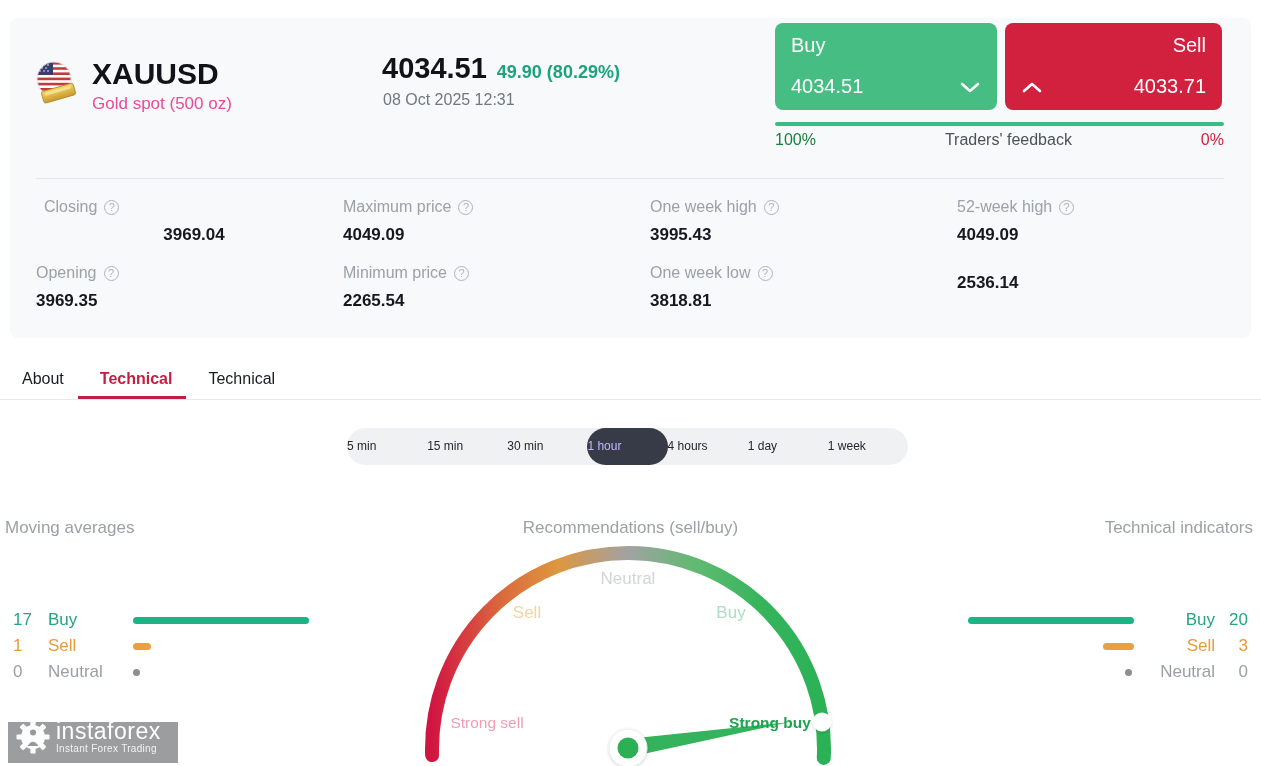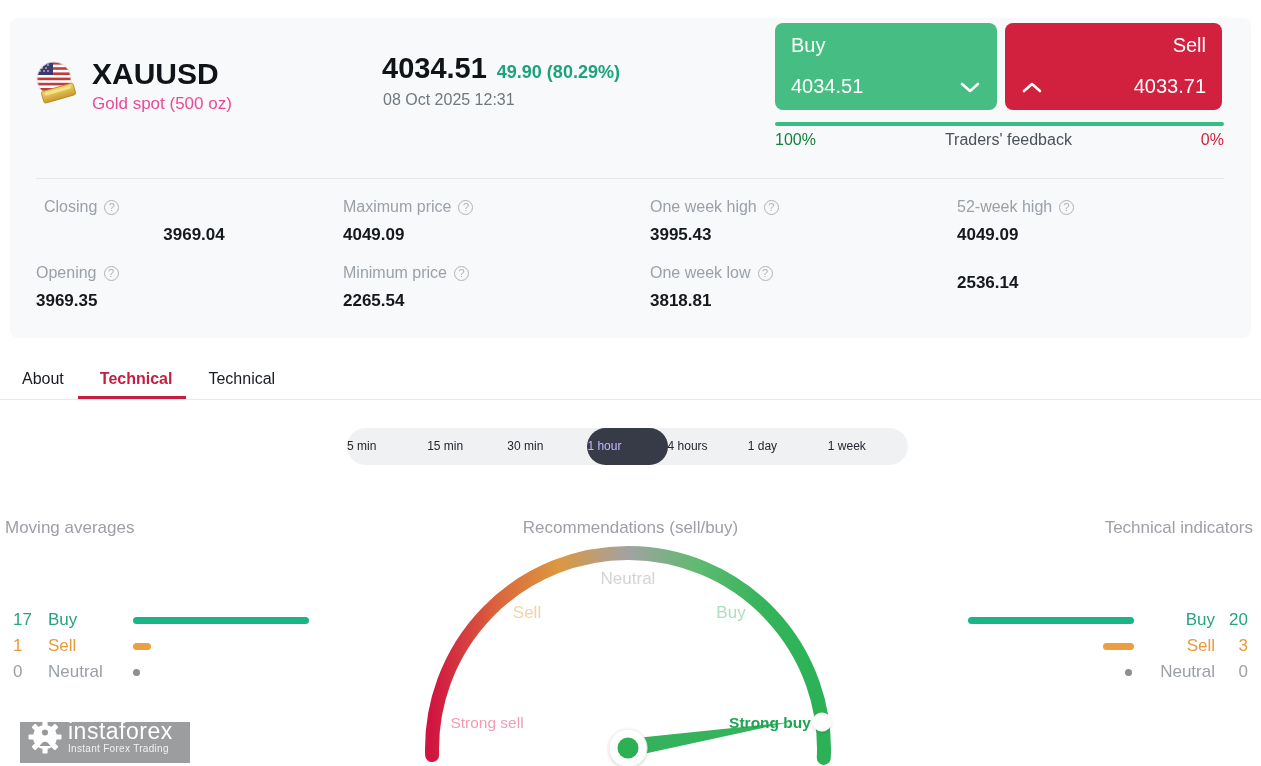--- a/index.html
+++ b/index.html
@@ -92,21 +92,21 @@
   .gauge-svg { position:absolute; left:408px; top:535px; }
   .glabel { position:absolute; transform:translateX(-50%); white-space:nowrap; }
   .gl-neutral { left:628px; top:569px; font-size:17px; color:#d2d4d6; }
   .gl-sell { left:527px; top:603px; font-size:17px; color:#f3d4a4; }
   .gl-buy { left:731px; top:603px; font-size:17px; color:#abe0c2; }
   .gl-strongsell { left:487px; top:714px; font-size:15.5px; color:#f19cb2; }
   .gl-strongbuy { left:770px; top:714px; font-size:15.5px; font-weight:600; color:#1ea351; }
 
   
   .watermark { position:absolute; left:8px; top:722px; width:170px; height:41px;
-    background:rgba(150,152,153,0.95); display:flex; align-items:center; padding:0 6px 12px 8px;margin-left:12px; }
+    background:rgba(150,152,153,0.95); display:flex; align-items:center; padding:0 6px 12px 8px; }
   .wm-text { margin-left:6px; color:#fff; }
   .wm-brand { font-size:23px; line-height:22px; letter-spacing:0.5px; }
   .wm-tag { font-size:10px; color:#f2f2f2; margin-top:1px; letter-spacing:0.3px; }
 </style>
 </head>
 <body>
 
 <div id="app">
 
   <div class="top-card"></div>

